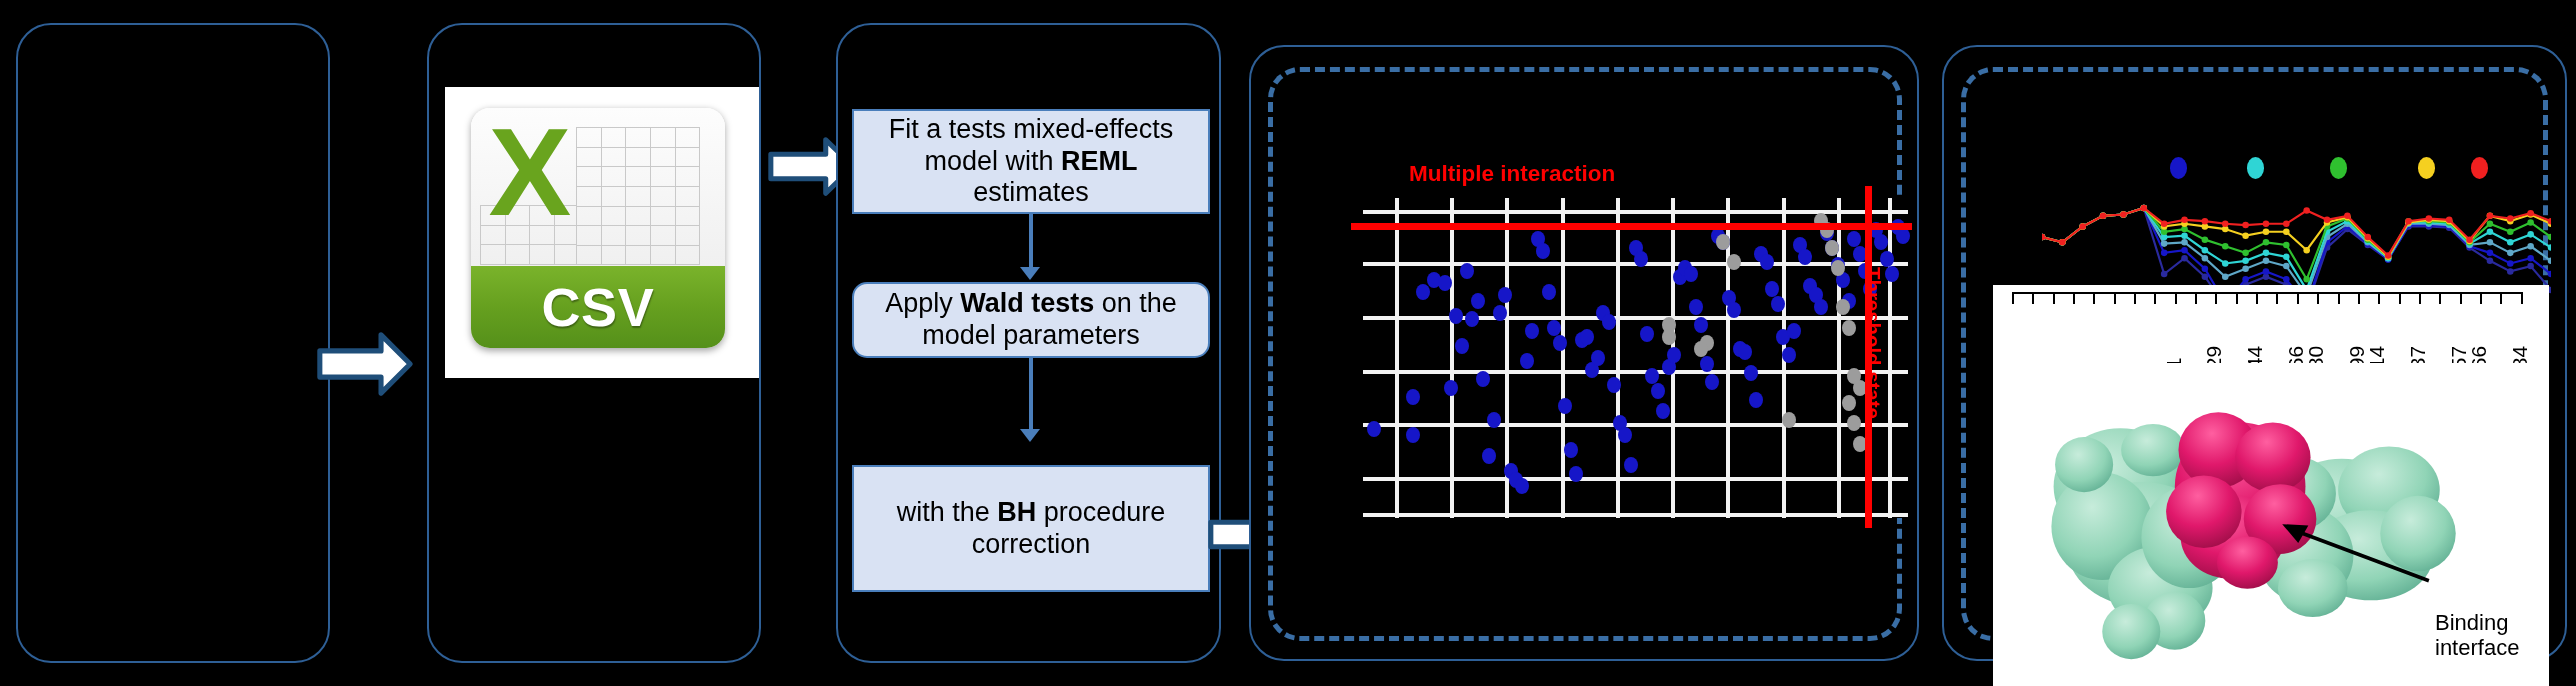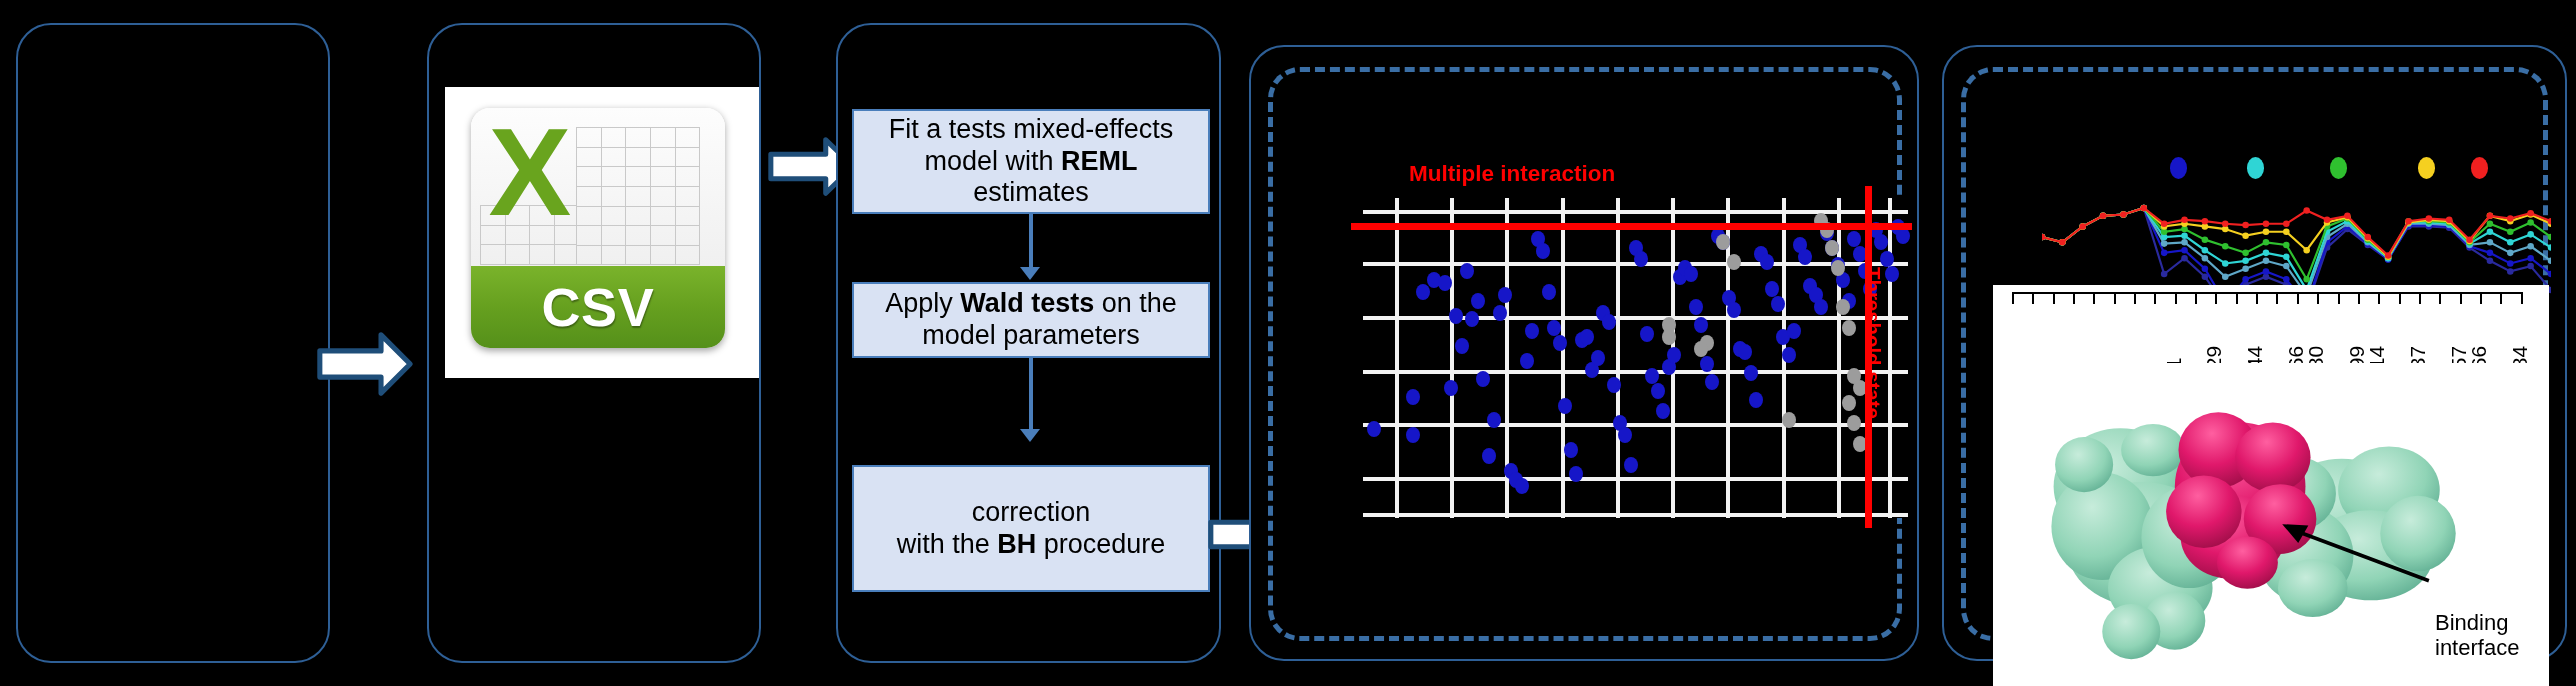--- a/index.html
+++ b/index.html
@@ -130,33 +130,33 @@
 <div class="panel" style="left:836px; top:23px; width:385px; height:640px;"></div>
 
 <div class="pbox" style="left:852px; top:109px; width:358px; height:105px; font-size:27px; padding:0 10.2px;">
   <span>
     <span>Fit a tests mixed-effects model with </span><b>REML</b><span> estimates</span>
   </span>
 </div>
 <div class="vconn" style="left:1029px; top:214px; height:55px;"></div>
 <div class="vhead" style="left:1020px; top:267px;"></div>
 
-<div class="pbox" style="left:852px; top:282px; width:358px; height:76px; font-size:27px; padding:0 6px;">
+<div class="pbox" style="left:852px; top:282px; width:358px; height:76px; font-size:27px; padding:0 6px;border-radius:15px;">
   <span>
     <span>Apply </span><b>Wald tests</b><span> on the model parameters</span>
   </span>
 </div>
 <div class="vconn" style="left:1029px; top:358px; height:71px;"></div>
 <div class="vhead" style="left:1020px; top:429px;"></div>
 
 <div class="pbox" style="left:852px; top:465px; width:358px; height:127px; font-size:27px; padding:0 7.3px;">
   <span style="display:block;">
-    <span style="display:block;">correction</span>
     <span style="display:block;">
       with the <b>BH</b> procedure</span>
+    <span style="display:block;">correction</span>
   </span>
 </div>
 
 <div class="arrow" style="left:1205px; top:502px; width:94px; height:65px;">
   <svg width="94" height="65" viewBox="0 0 130 90">
     <polygon points="8,28 84,28 84,8 122,45 84,82 84,62 8,62" fill="#ffffff" stroke="#1f4e79" stroke-width="7" stroke-linejoin="round"></polygon>
   </svg>
 </div>
 
 <div class="panel" style="left:1249px; top:45px; width:670px; height:616px;"></div>

